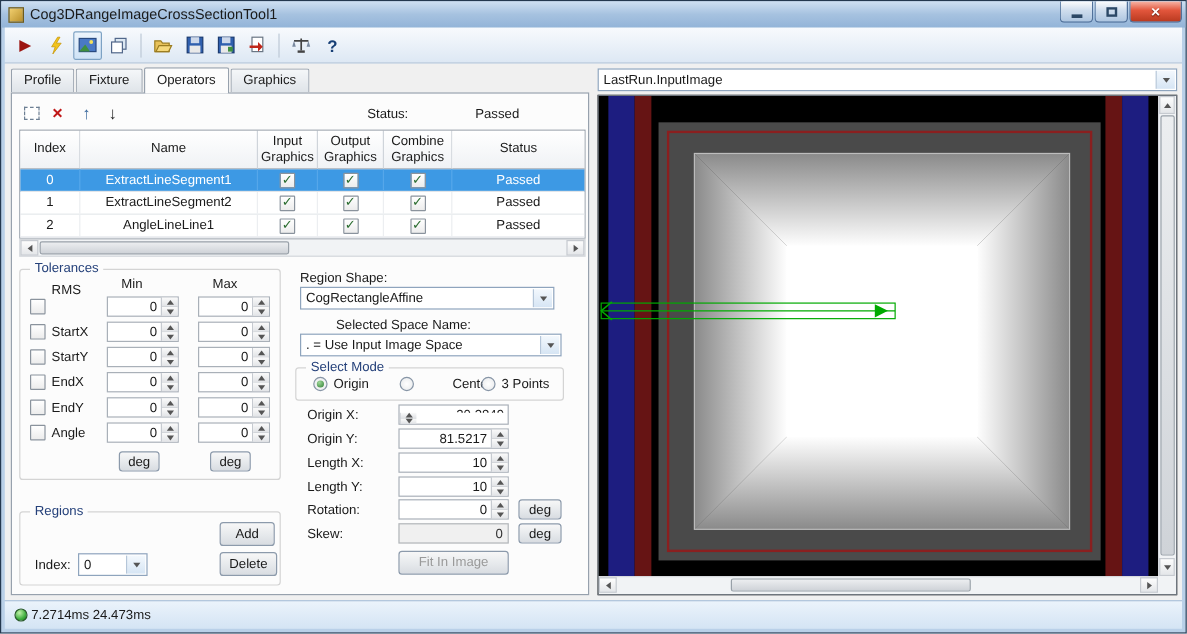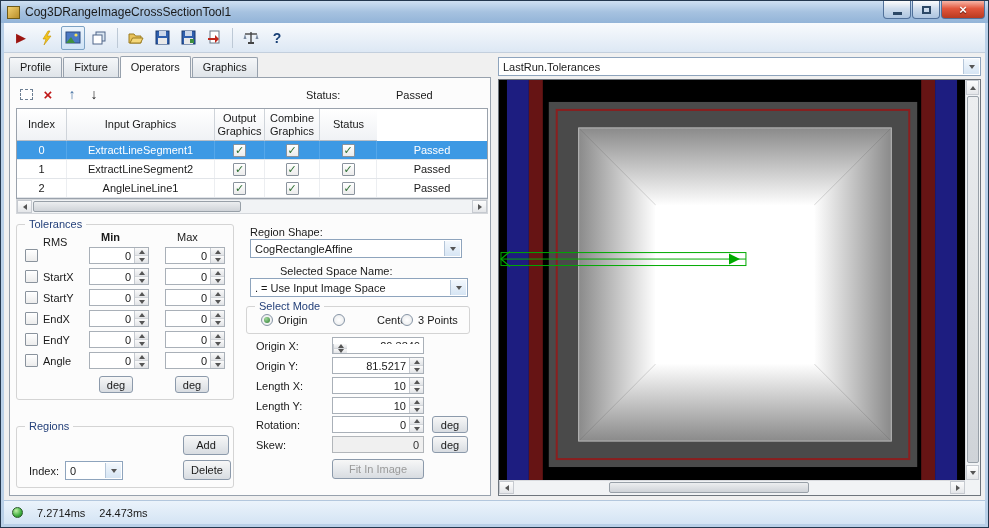--- a/index.html
+++ b/index.html
@@ -126,21 +126,21 @@
                  border:1px solid #6e757d; background:#000; }
   .image-canvas { position:absolute; left:0; top:0; right:15px; bottom:15px; }
   .image-canvas svg { width:100%; height:100%; display:block; }
   .iv { position:absolute; top:0; right:0; bottom:15px; width:15px; border-left:1px solid #d8dade; }
   .ih { position:absolute; left:0; bottom:0; right:15px; height:15px; border-top:1px solid #d8dade; }
   .sb-corner { position:absolute; right:0; bottom:0; width:15px; height:15px; background:#f1f3f5; }
 
   
   .statusbar { position:absolute; left:3px; right:3px; bottom:3px; height:24px;
                background:linear-gradient(#ebf3fb,#d4e4f4); border-top:1px solid #b3c7dd;
-               display:flex; align-items:center; padding:0 8px; gap:14px; }
+               display:flex; align-items:center; padding:0 8px; gap:3px; }
   .led { width:11px; height:11px; border-radius:50%; border:1px solid #2a5a2a;
          background:radial-gradient(circle at 35% 30%,#c0f2a8,#3fae3f 60%,#1d7a1d); }
 </style>
 </head>
 <body>
 
 <div class="window">
 
   <div class="titlebar">
     <div class="app-icon"></div>
@@ -245,20 +245,21 @@
         </div>
       <div class="icon-btn" style="left:74px;top:6px;">
           <span class="down-glyph">↓</span>
         </div>
       <span class="stat-label" style="left:296px;top:11px;position:absolute;">Status:</span>
       <span class="stat-label" style="left:386px;top:11px;position:absolute;">Passed</span>
 
       <div class="op-table">
         <div class="t-header">
           <div class="th">Index</div>
+          <div class="th">Name</div>
           <div class="th">Input Graphics</div>
           <div class="th">Output Graphics</div>
           <div class="th">Combine Graphics</div>
           <div class="th" style="border-right:none;">Status</div>
         </div>
         <div class="t-row selected">
           <div class="td">0</div>
           <div class="td">ExtractLineSegment1</div>
           <div class="td">
               <span class="chk">✓</span>
@@ -306,21 +307,21 @@
             <i class="tri-left"></i>
           </div>
         <div class="sb-arrow" style="right:0;top:0;width:15px;height:13px;">
             <i class="tri-right"></i>
           </div>
         <div class="thumb" style="left:16px;top:1px;width:208px;height:11px;"></div>
       </div>
 
       <div class="grp" style="left:6px;top:146px;width:218px;height:176px;">
         <span class="grp-label">Tolerances</span>
-        <span class="tol-head" style="left:84px;top:6px;font-weight:bold;">Min</span>
+        <span class="tol-head" style="left:84px;top:6px;">Min</span>
         <span class="tol-head" style="left:160px;top:6px;">Max</span>
 
         <span class="chk tol-chk" style="top:24px;"></span>
         <span class="tol-lbl" style="top:11px;">RMS</span>
         <div class="spin" style="left:72px;top:22px;width:60px;">
             <span class="spin-val">0</span>
             <span class="spin-btns">
               <i>
                 <b class="tri-up"></b>
               </i>
@@ -596,21 +597,21 @@
       <div class="btn" style="left:422px;top:358px;width:36px;height:17px;">
           <span>deg</span>
         </div>
 
       <div class="btn disabled" style="left:322px;top:381px;width:92px;height:20px;">
           <span>Fit In Image</span>
         </div>
     </div>
 
     <div class="combo display-combo">
-      <span>LastRun.Tolerances</span>
+      <span>LastRun.InputImage</span>
       <span class="combo-arrow">
           <i class="tri-down"></i>
         </span>
     </div>
 
     <div class="image-panel">
       <div class="image-canvas">
         <svg viewBox="0 0 468 401" preserveAspectRatio="none">
           <defs>
             <linearGradient id="gTop" x1="0" y1="0" x2="0" y2="1">

